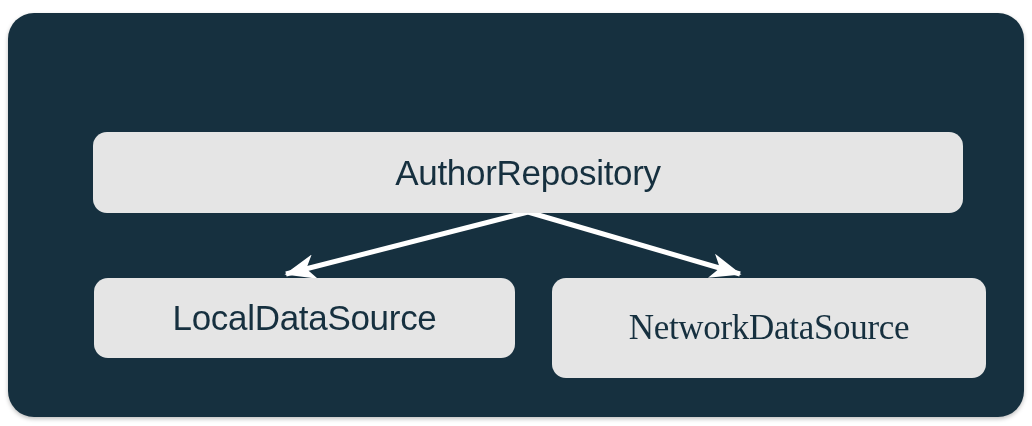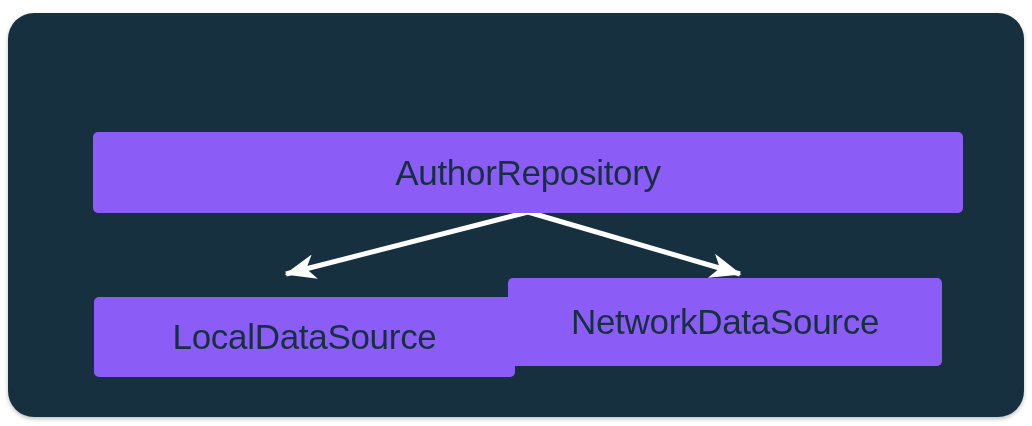--- a/index.html
+++ b/index.html
@@ -32,48 +32,48 @@
     left: 84px;
     top: 30px;
     font-size: 48px;
     line-height: 1.2;
     letter-spacing: -0.5px;
     color: #ffffff;
     white-space: nowrap;
   }
   .node {
     position: absolute;
-    background: #8b5cf6;
-    border-radius: 5px;
+    background: #e5e5e5;
+    border-radius: 14px;
     display: flex;
     align-items: center;
     justify-content: center;
     color: #16303F;
     font-size: 35px;
     letter-spacing: -0.3px;
     white-space: nowrap;
   }
   .node-repository {
     left: 85px;
     top: 119px;
     width: 870px;
     height: 81px;
   }
   .node-local {
     left: 86px;
     top: 265px;
     width: 421px;
     height: 80px;
-    margin-top: 19px;
   }
   .node-network {
-    left: 500px;
+    left: 544px;
     top: 265px;
     width: 434px;
-    height: 88px;
+    height: 100px;
+    font-family: Liberation Serif, serif;
   }
   .edges-svg {
     position: absolute;
     left: 0;
     top: 0;
     width: 1016px;
     height: 404px;
     pointer-events: none;
   }
 </style>

